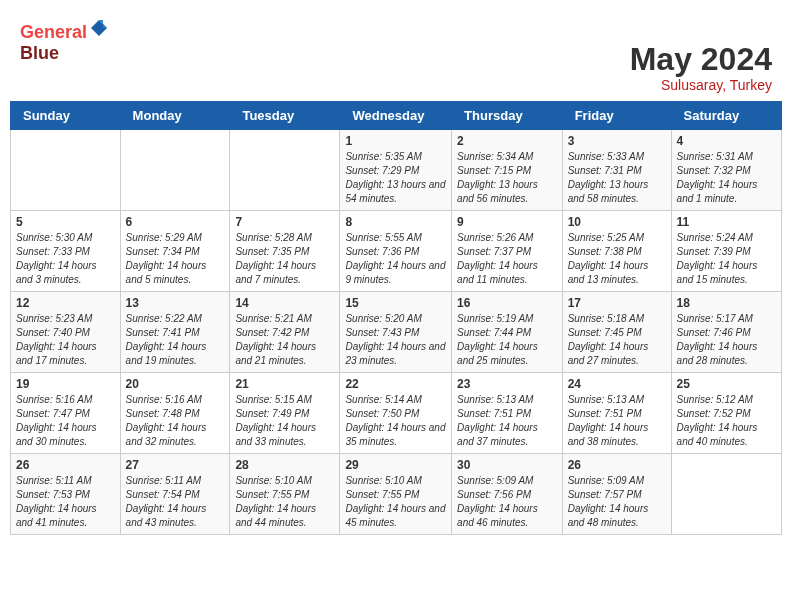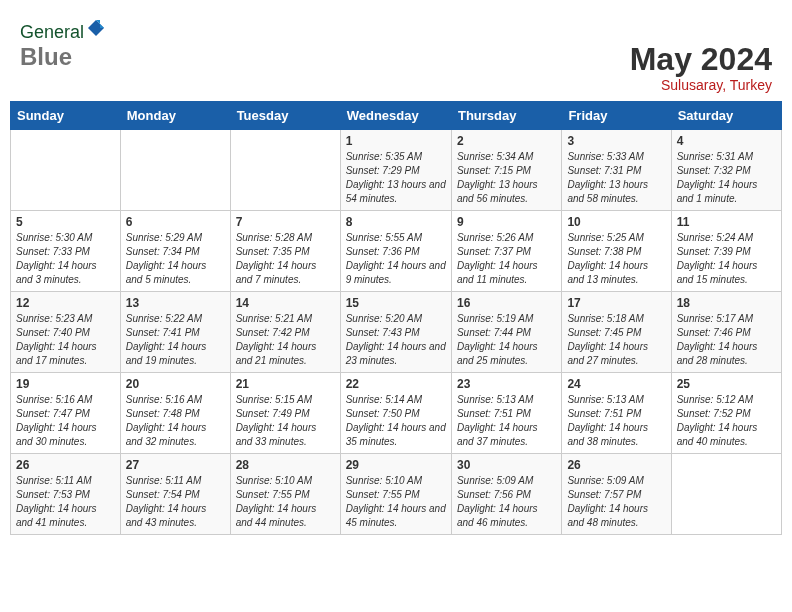--- a/index.html
+++ b/index.html
@@ -15,27 +15,27 @@
       align-items: flex-start;
       justify-content: space-between;
       padding: 8px 10px 4px 10px;
     }
     .logo {
       display: flex;
       align-items: center;
     }
     .logo-text-general {
       font-size: 18px;
-      font-weight: normal;
-      color: #14532d;
+      font-weight: bold;
+      color: #ef4444;
     }
     .logo-text-blue {
-      font-size: 24px;
-      font-weight: bold;
-      color: #737373;
+      font-size: 18px;
+      font-weight: bold;
+      color: #7f1d1d;
     }
     .logo-icon {
       width: 20px;
       height: 20px;
       margin-left: 2px;
     }
     .title-block {
       text-align: right;
     }
     .month-year {
@@ -51,21 +51,21 @@
     }
     table {
       width: 100%;
       border-collapse: collapse;
       margin-top: 4px;
     }
     thead tr th {
       background-color: #1a5fa8;
       color: #fff;
       text-align: left;
-      padding: 6px 6px;
+      padding: 6px 12px;
       font-size: 13px;
       font-weight: bold;
       border: 1px solid #1a5fa8;
     }
     tbody tr td {
       border: 1px solid #ccc;
       vertical-align: top;
       padding: 4px 5px;
       width: 113px;
       height: 80px;

